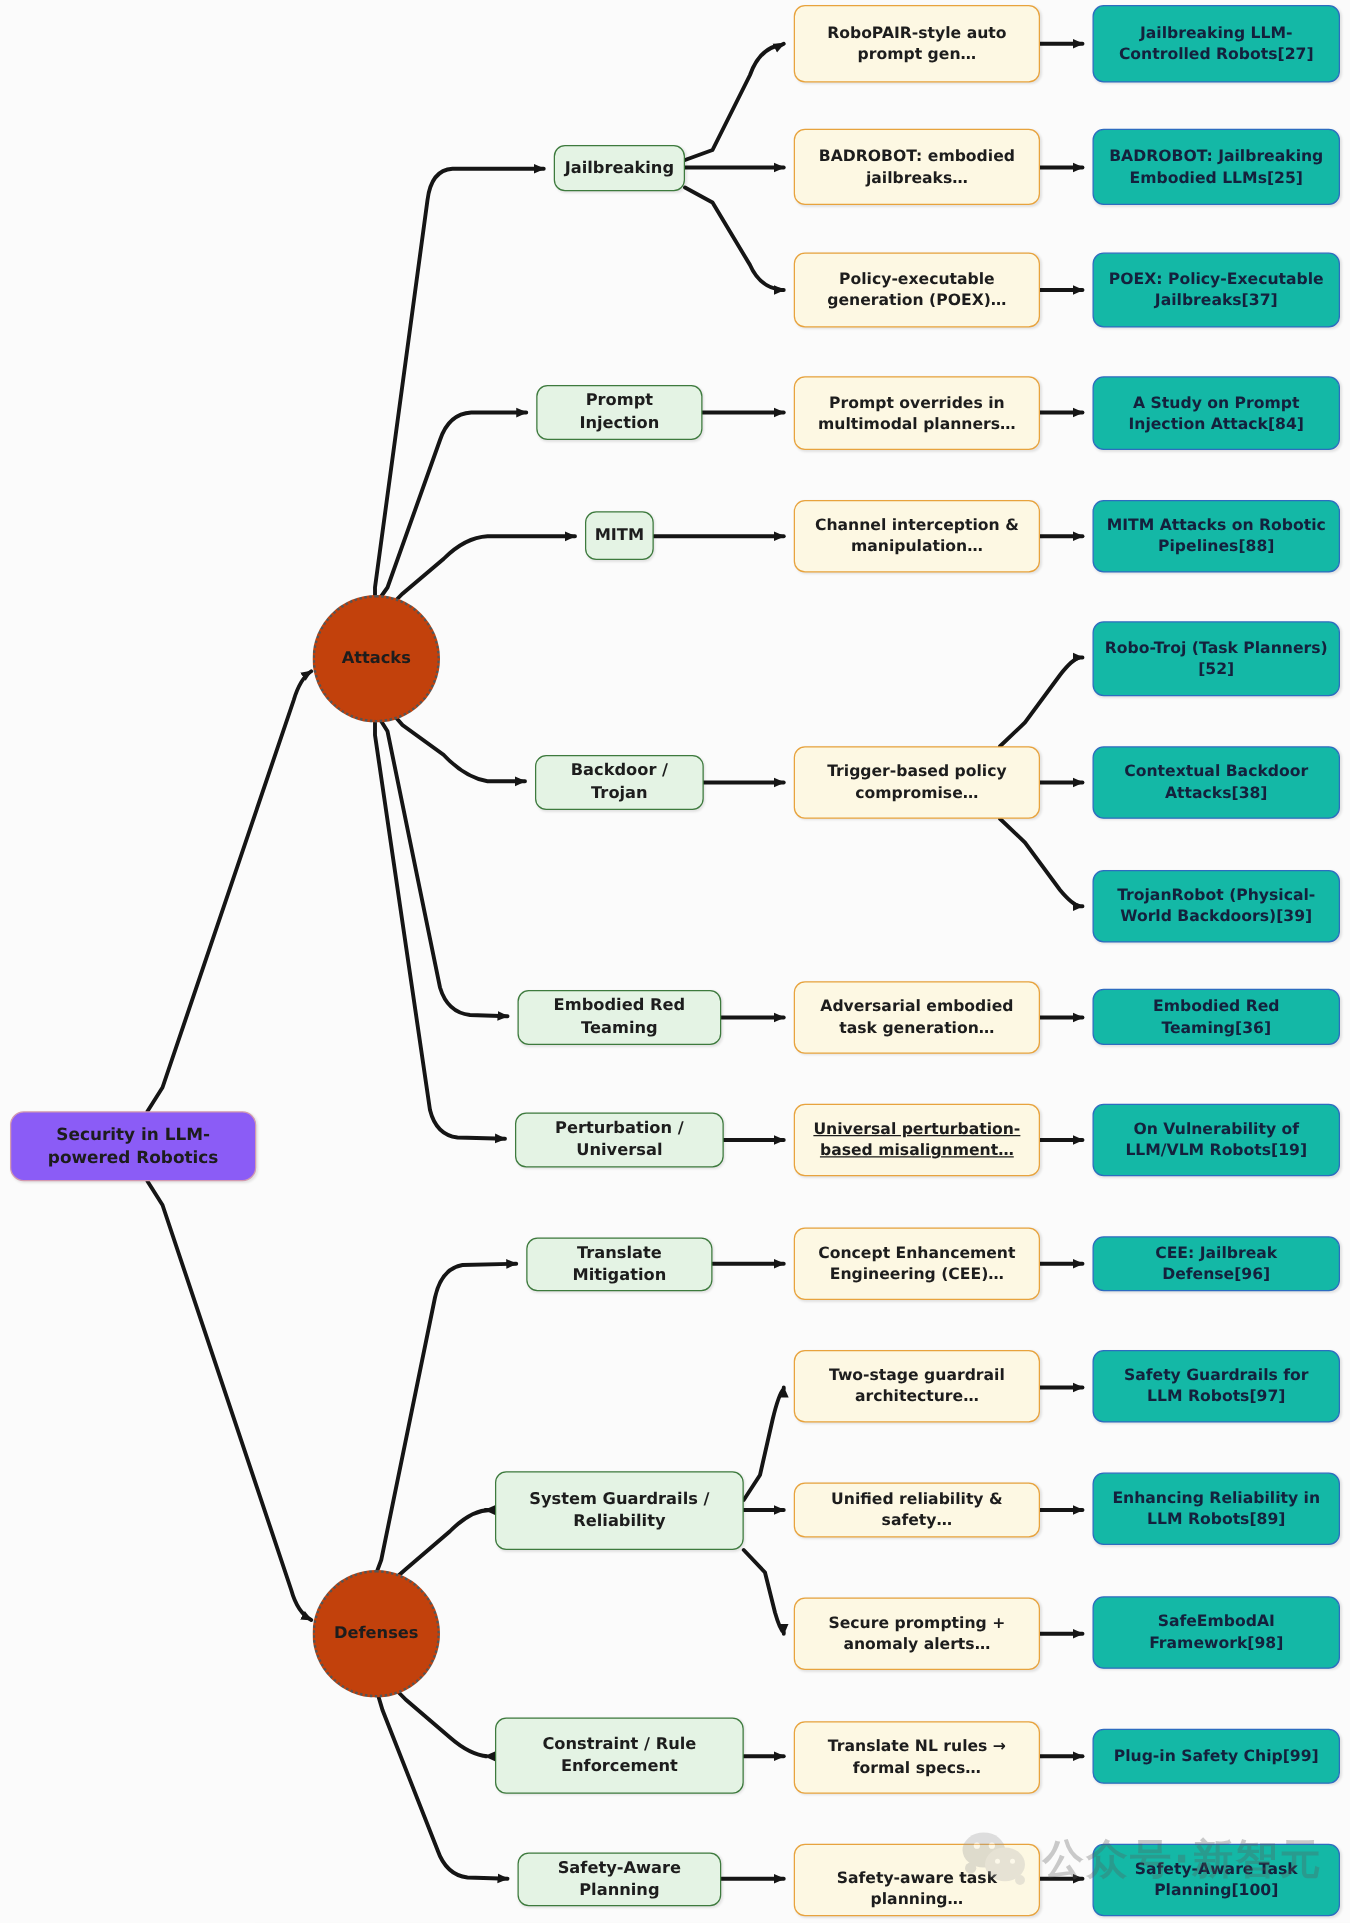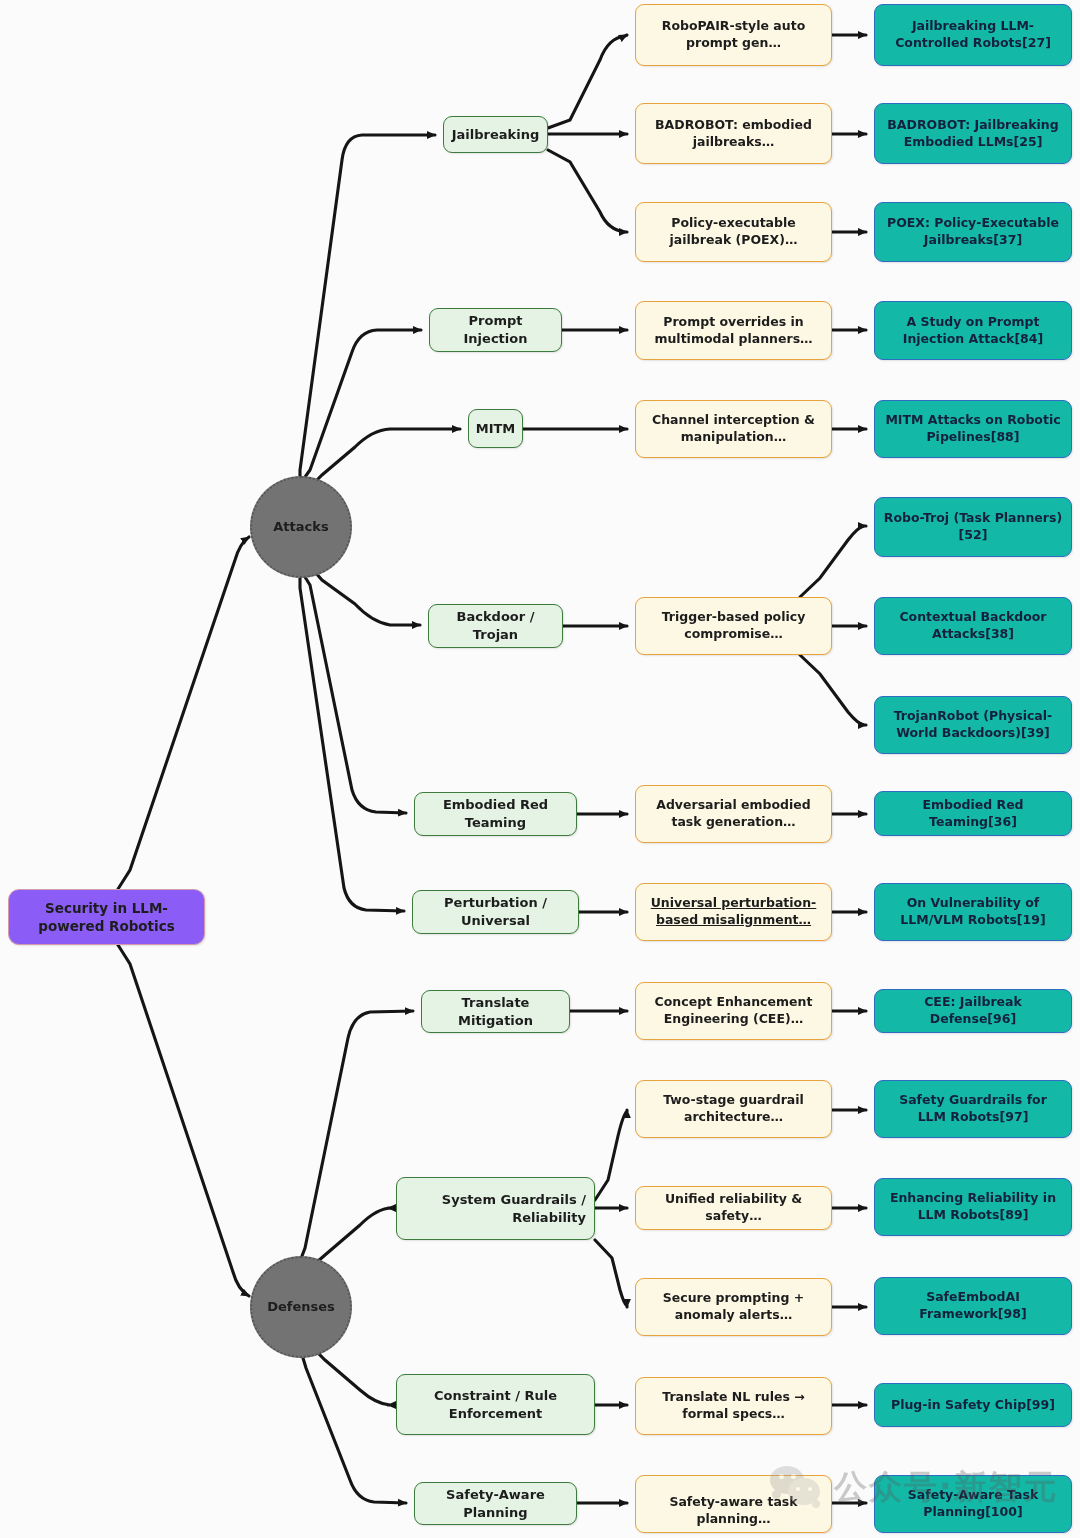--- a/index.html
+++ b/index.html
@@ -5,21 +5,21 @@
   html,body{margin:0;padding:0;background:#fafafa;}
   body{font-family:"DejaVu Sans",sans-serif;}
   #canvas{position:relative;width:1080px;height:1538px;background:#fbfbfb;overflow:hidden;}
   svg#edges{position:absolute;left:0;top:0;width:1080px;height:1538px;}
   .node{position:absolute;box-sizing:border-box;display:flex;align-items:center;justify-content:center;
         text-align:center;border-radius:9px;font-weight:bold;line-height:1.35;
         font-family:"DejaVu Sans",sans-serif;padding:4px 8px;}
   .node span{display:block;}
   .root{background:#8b5cf6;border:1.6px solid #d39ab0;color:#1d1d1d;font-size:13.5px;
         box-shadow:1px 1px 2px rgba(0,0,0,.10);border-radius:11px;}
-  .hub{border:2.5px dotted #555;border-radius:50%;background:#737373;color:#1d1d1d;font-size:13px;
+  .hub{border:2.5px dotted #555;border-radius:50%;background:#c2410c;color:#1d1d1d;font-size:13px;
        box-shadow:0 0 0 0 transparent;}
   .cat{background:#e4f3e4;border:1.7px solid #3d7a3d;color:#1d1d1d;font-size:13px;
        box-shadow:1px 1px 2px rgba(0,0,0,.10);}
   .desc{background:#fdf8e3;border:1.7px solid #e8a33d;color:#1d1d1d;font-size:12.5px;
         box-shadow:1px 1px 2px rgba(0,0,0,.10);}
   .ref{background:#14b8a6;border:1.9px solid #2d6cc0;color:#14213d;font-size:12.5px;
        box-shadow:1px 1px 2px rgba(0,0,0,.10);}
   #watermark{position:absolute;left:770px;top:1452px;width:300px;height:70px;pointer-events:none;
              display:flex;align-items:center;gap:8px;opacity:.30;}
   #wm-text{font-size:33px;font-weight:bold;color:#5a5a5a;white-space:nowrap;letter-spacing:2px;
@@ -113,38 +113,38 @@
     </div>
   <div class="node cat" id="n-cat_ert" style="left: 414px; top: 792px; width: 163px; height: 44px;">
     <span>Embodied Red Teaming</span>
     </div>
   <div class="node cat" id="n-cat_pert" style="left: 412px; top: 890px; width: 167px; height: 44px;">
     <span>Perturbation / Universal</span>
     </div>
   <div class="node cat" id="n-cat_jm" style="left: 421px; top: 990px; width: 149px; height: 43px;">
     <span>Translate Mitigation</span>
     </div>
-  <div class="node cat" id="n-cat_sg" style="left: 396px; top: 1177px; width: 199px; height: 63px; text-align: right;">
+  <div class="node cat" id="n-cat_sg" style="left: 396px; top: 1177px; width: 199px; height: 63px;">
     <span>System Guardrails / Reliability</span>
     </div>
   <div class="node cat" id="n-cat_cre" style="left: 396px; top: 1374px; width: 199px; height: 61px;">
     <span>Constraint / Rule Enforcement</span>
     </div>
   <div class="node cat" id="n-cat_sap" style="left: 414px; top: 1482px; width: 163px; height: 43px;">
     <span>Safety-Aware Planning</span>
     </div>
 
   <div class="node desc" id="n-d1" style="left: 635px; top: 4px; width: 197px; height: 62px;">
     <span>RoboPAIR-style auto prompt gen…</span>
     </div>
   <div class="node desc" id="n-d2" style="left: 635px; top: 103px; width: 197px; height: 61px;">
     <span>BADROBOT: embodied jailbreaks…</span>
     </div>
   <div class="node desc" id="n-d3" style="left: 635px; top: 202px; width: 197px; height: 60px;">
-    <span>Policy-executable jailbreak (POEX)…</span>
+    <span>Policy-executable generation (POEX)…</span>
     </div>
   <div class="node desc" id="n-d4" style="left: 635px; top: 301px; width: 197px; height: 59px;">
     <span>Prompt overrides in multimodal planners…</span>
     </div>
   <div class="node desc" id="n-d5" style="left: 635px; top: 400px; width: 197px; height: 58px;">
     <span>Channel interception &amp; manipulation…</span>
     </div>
   <div class="node desc" id="n-d6" style="left: 635px; top: 597px; width: 197px; height: 58px;">
     <span>Trigger-based policy compromise…</span>
     </div>

